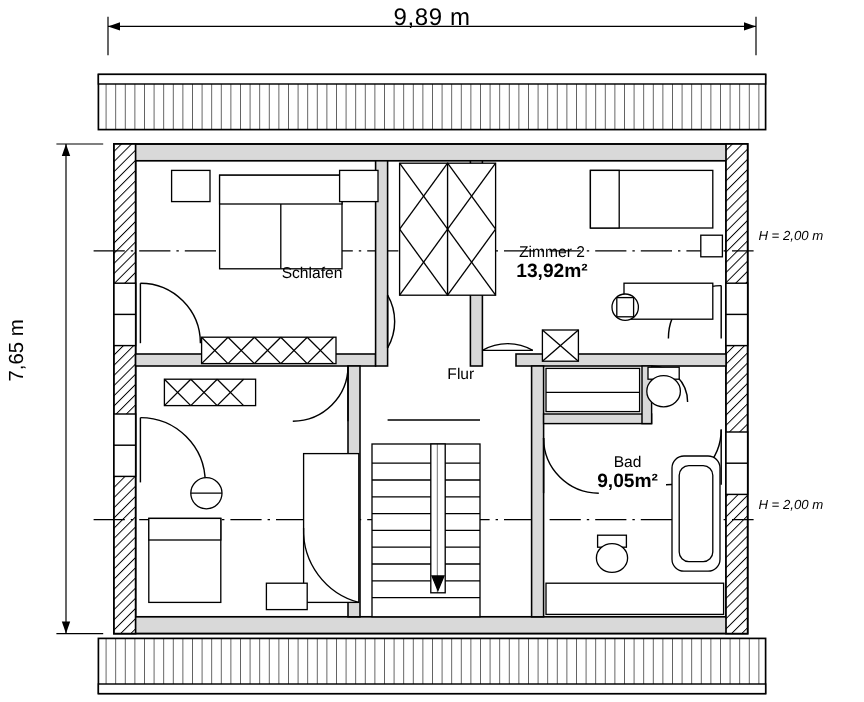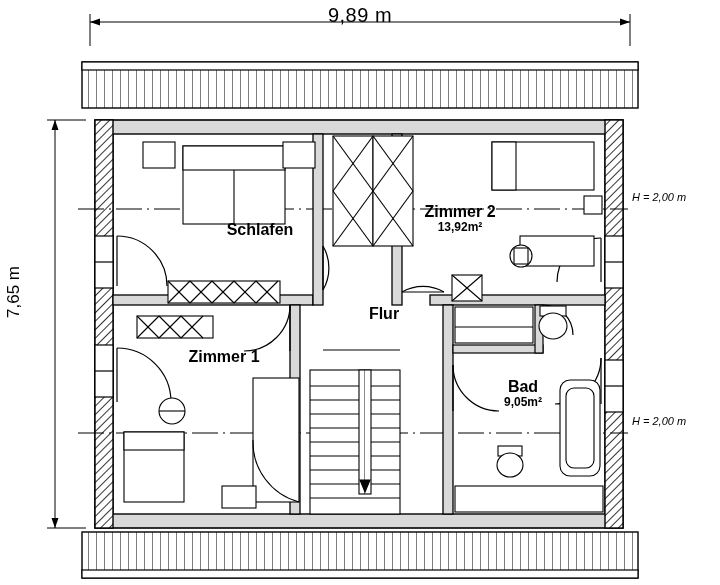--- a/index.html
+++ b/index.html
@@ -20,22 +20,22 @@
   .dim-left{
     left:14px;top:292px;
     font-size:17px;
     transform:translate(-50%,-50%) rotate(-90deg);
     transform-origin:center center;
   }
   .hmark{font-size:11px;font-style:italic;}
   .hmark1{left:632px;top:191px;}
   .hmark2{left:632px;top:415px;}
   .room{text-align:center;}
-  .room .name{font-size:16px;font-weight:bold;line-height:1.15;}
-  .room .area{font-size:12px;font-weight:bold;line-height:1.15;}
+  .room .name{font-size:13px;font-weight:normal;line-height:1.15;}
+  .room .area{font-size:16px;font-weight:bold;line-height:1.15;}
   .r-schlafen{left:200px;top:221px;width:120px;}
   .r-zimmer2{left:402px;top:203px;width:116px;}
   .r-zimmer1{left:167px;top:348px;width:114px;}
   .r-flur{left:332px;top:305px;width:104px;}
   .r-bad{left:452px;top:378px;width:112px;margin-left:15px;}
 </style>
 </head>
 <body>
 
 <svg id="plan" viewBox="0 0 720 585">
@@ -270,21 +270,20 @@
 <div class="lbl room r-schlafen">
   <div class="name">Schlafen</div>
 </div>
 
 <div class="lbl room r-zimmer2">
   <div class="name">Zimmer 2</div>
   <div class="area">13,92m²</div>
 </div>
 
 <div class="lbl room r-zimmer1">
-  <div class="name">Zimmer 1</div>
 </div>
 
 <div class="lbl room r-flur">
   <div class="name">Flur</div>
 </div>
 
 <div class="lbl room r-bad">
   <div class="name">Bad</div>
   <div class="area">9,05m²</div>
 </div>

